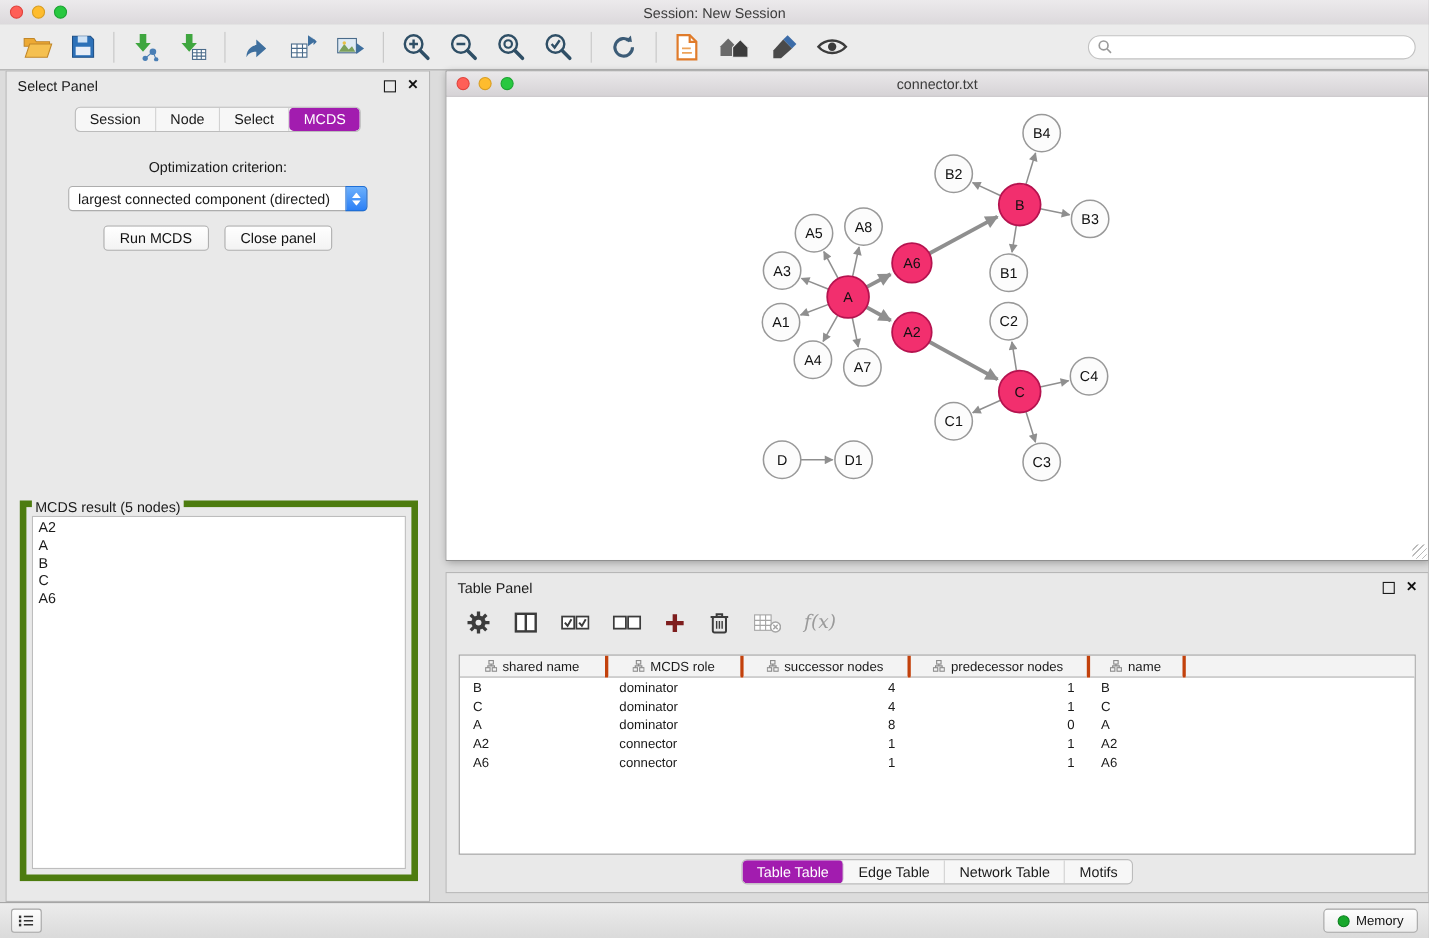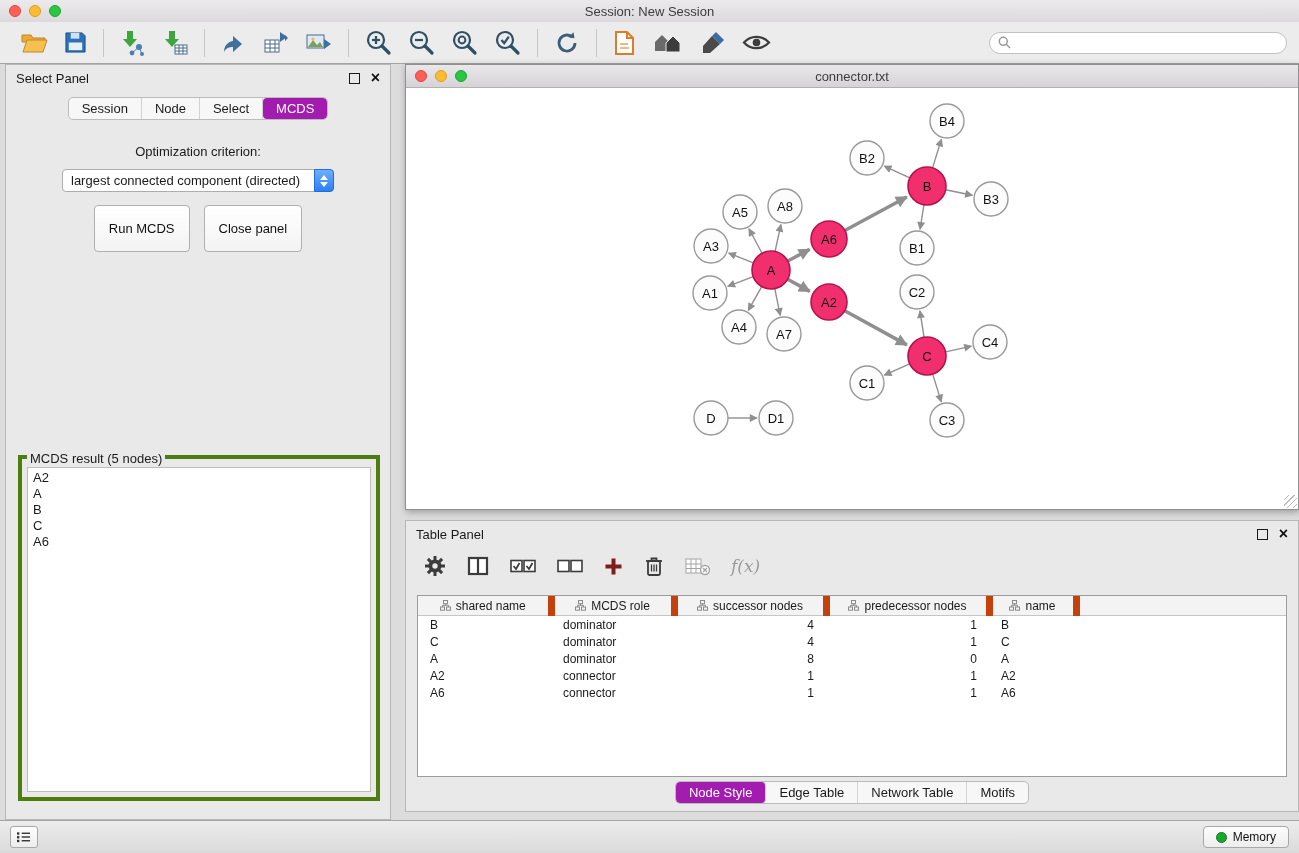--- a/index.html
+++ b/index.html
@@ -36,42 +36,42 @@
   .seg:last-child{border-right:none}
   .seg-active{background:#a21caf;color:#fff;border-radius:4px}
 
   
   .control-panel{left:5px;top:64px;width:386px;height:756px}
   .cp-tabs-row{margin-top:6px}
   .opt-label{text-align:center;margin-top:24px}
   .combo{position:relative;width:272px;height:23px;margin:10px auto 0;background:#fff;border:1px solid #adadad;border-radius:4px;display:flex;align-items:center;padding:0 26px 0 8px;box-sizing:border-box;white-space:nowrap}
   .combo-stepper{position:absolute;right:-1px;top:-1px;bottom:-1px;width:20px;background:linear-gradient(#6cb0fc,#2c80f6);border:1px solid #1f6fd6;border-radius:0 4px 4px 0;display:flex;flex-direction:column;align-items:center;justify-content:center;gap:2px;box-sizing:border-box}
   .btn-row{display:flex;justify-content:center;gap:14px;margin-top:13px}
-  .push-btn{background:linear-gradient(#ffffff,#f3f3f3);border:1px solid #b0b0b0;border-radius:4px;padding:15px 14px;font-size:13px;font-family:inherit;color:#111}
-  .result-fieldset{position:absolute;left:12px;right:10px;top:390px;height:346px;border:4px solid #4d7c0f;padding:8px 5px 5px;box-sizing:border-box}
+  .push-btn{background:linear-gradient(#ffffff,#f3f3f3);border:1px solid #b0b0b0;border-radius:4px;padding:3px 14px;font-size:13px;font-family:inherit;color:#111}
+  .result-fieldset{position:absolute;left:12px;right:10px;top:390px;height:346px;border:6px solid #4d7c0f;padding:8px 5px 5px;box-sizing:border-box}
   .result-legend{position:absolute;top:-8px;left:5px;background:#e9e9e9;padding:0 3px;font-size:13px}
   .result-list{width:100%;height:100%;background:#fff;border:1px solid #bdbdbd;font-size:13px;padding:2px 5px;overflow:hidden;box-sizing:border-box}
   .result-item{line-height:16px}
 
   
   .network-window{position:absolute;left:405px;top:64px;width:894px;height:446px;background:#fff;border:1px solid #8f8f8f;box-shadow:1px 2px 7px rgba(0,0,0,.30);box-sizing:border-box}
   .nw-titlebar{position:relative;height:22px;background:linear-gradient(#eae8ea,#d6d3d6);border-bottom:1px solid #b3b0b3;display:flex;align-items:center;justify-content:center;font-size:13px;color:#3c3c3c}
   .nw-canvas{position:relative;width:892px;height:421px;background:#fff}
   .nw-canvas svg{display:block}
   .nw-canvas svg text{font-family:"Liberation Sans",sans-serif}
   .resize-corner{position:absolute;right:1px;bottom:1px;width:13px;height:13px;background:repeating-linear-gradient(135deg,transparent 0 3px,#bbb 3px 4px)}
 
   
   .table-panel{left:405px;top:520px;width:894px;height:292px}
   .tp-toolbar{display:flex;align-items:center;gap:21px;height:38px;padding-left:18px}
   .tpbtn{background:none;border:none;display:flex;align-items:center;cursor:default;padding:0}
   .fx{font-family:"DejaVu Serif",serif;font-style:italic;font-size:17px;color:#9a9a9a}
   .table-wrap{position:absolute;left:11px;right:11px;top:74px;bottom:34px;background:#fff;border:1px solid #9c9c9c;overflow:hidden;box-sizing:border-box}
   .table-wrap table{border-collapse:collapse;table-layout:fixed;width:100%;font-size:12px}
-  .table-wrap th{height:19px;background:#f3f3f3;border-bottom:1px solid #c6c6c6;border-right:7px solid #c2410c;font-weight:normal;text-align:center;padding:0 4px;white-space:nowrap;overflow:hidden}
+  .table-wrap th{height:19px;background:#f3f3f3;border-bottom:1px solid #c6c6c6;border-right:3px solid #c2410c;font-weight:normal;text-align:center;padding:0 4px;white-space:nowrap;overflow:hidden}
   .table-wrap th.filler{border-right:none}
   .table-wrap td{height:17px;padding:0 12px;white-space:nowrap;overflow:hidden}
   .hicon{vertical-align:-1px;margin-right:5px}
   .tp-tabs-row{position:absolute;left:0;right:0;bottom:7px}
 
   
   .statusbar{position:absolute;left:0;right:0;top:820px;height:33px;background:linear-gradient(#ececec,#dadada);border-top:1px solid #a6a6a6;display:flex;align-items:center;padding:0 10px;box-sizing:border-box}
   .sb-btn{width:28px;height:22px;border:1px solid #a8a8a8;border-radius:3px;background:linear-gradient(#fdfdfd,#ededed);display:flex;align-items:center;justify-content:center}
   .memory-btn{margin-left:auto;display:flex;align-items:center;gap:6px;height:22px;padding:0 12px;border:1px solid #a8a8a8;border-radius:4px;background:linear-gradient(#fdfdfd,#ededed);font-size:12px;color:#111}
   .mem-dot{width:11px;height:11px;border-radius:50%;background:#17a82b;border:1px solid #0e8020;box-sizing:border-box}
@@ -542,21 +542,21 @@
               <td style="text-align: right;">1</td>
               <td style="text-align: right;">1</td>
               <td style="text-align: left;">A6</td>
               <td></td>
             </tr>
           </tbody>
       </table>
     </div>
     <div class="seg-row tp-tabs-row">
         <div class="seg-group" id="tp-tabs">
-          <span class="seg seg-active">Node Style</span>
+          <span class="seg seg-active">Table Table</span>
           <span class="seg">Edge Table</span>
           <span class="seg">Network Table</span>
           <span class="seg">Motifs</span>
         </div>
       </div>
   </div>
 
   <div class="statusbar">
     <button class="sb-btn">
       <svg width="15" height="12" viewBox="0 0 15 12">

